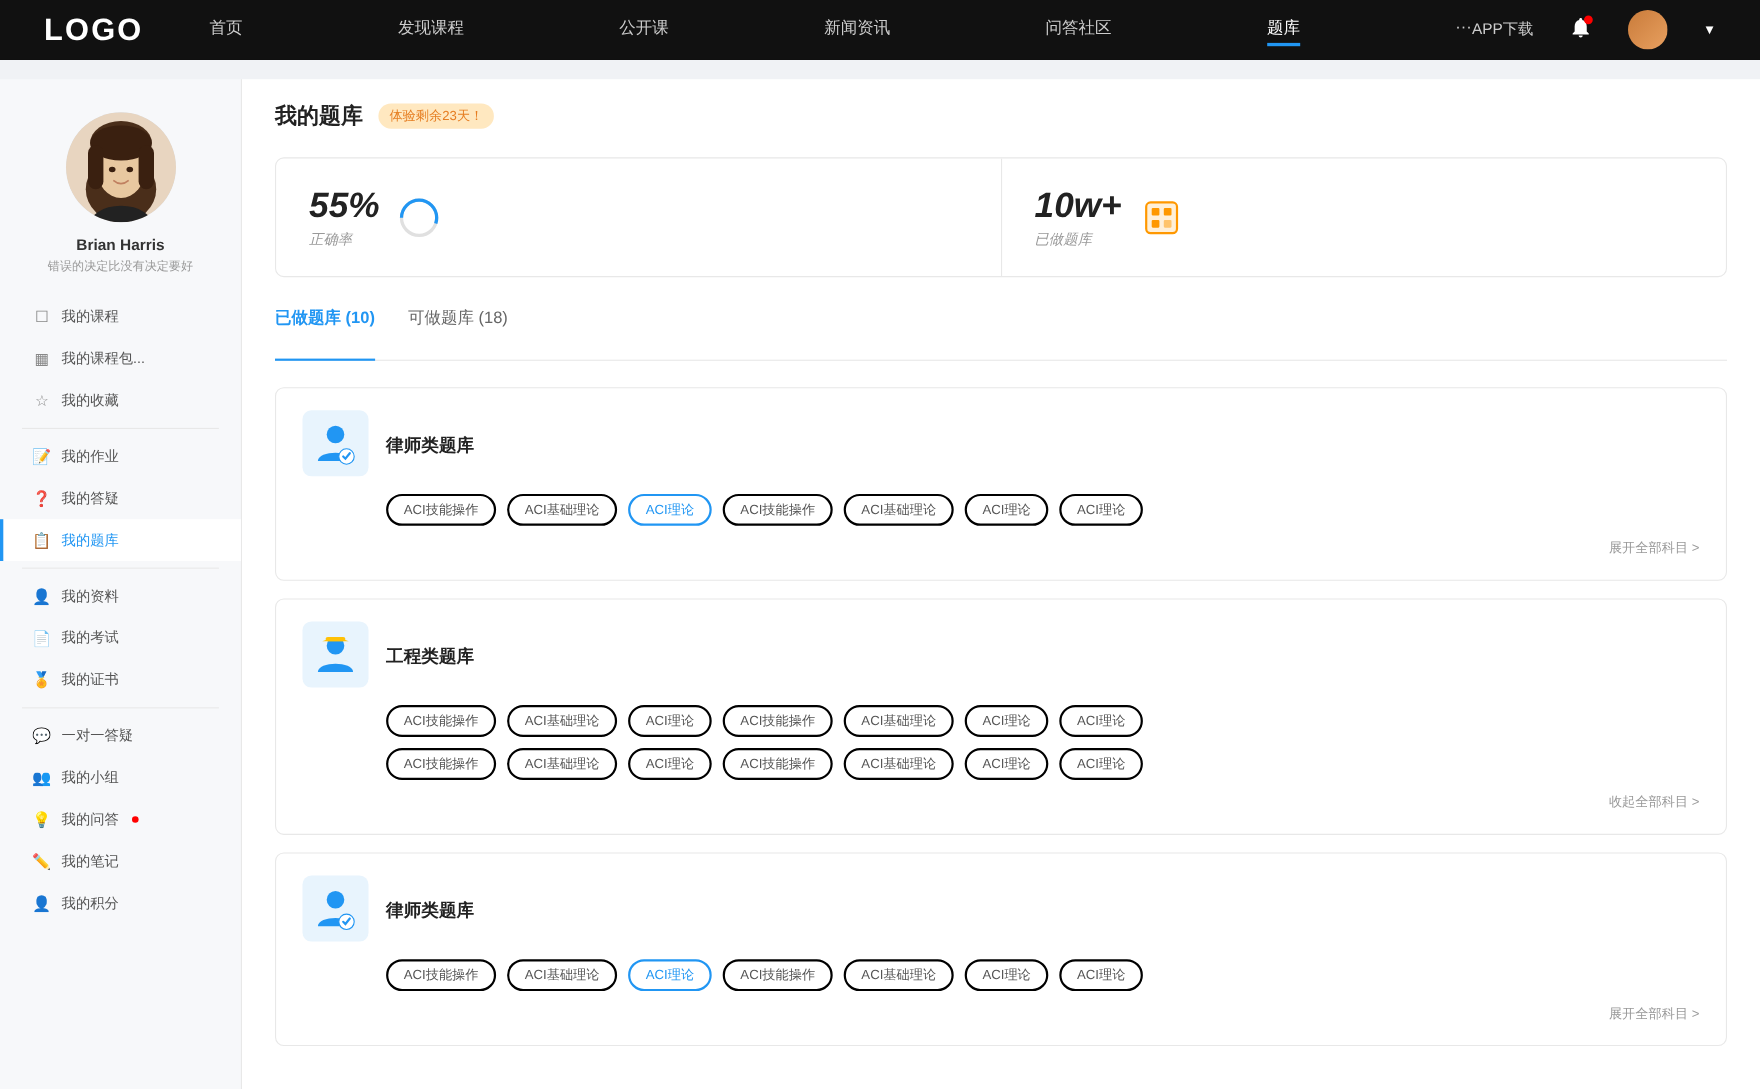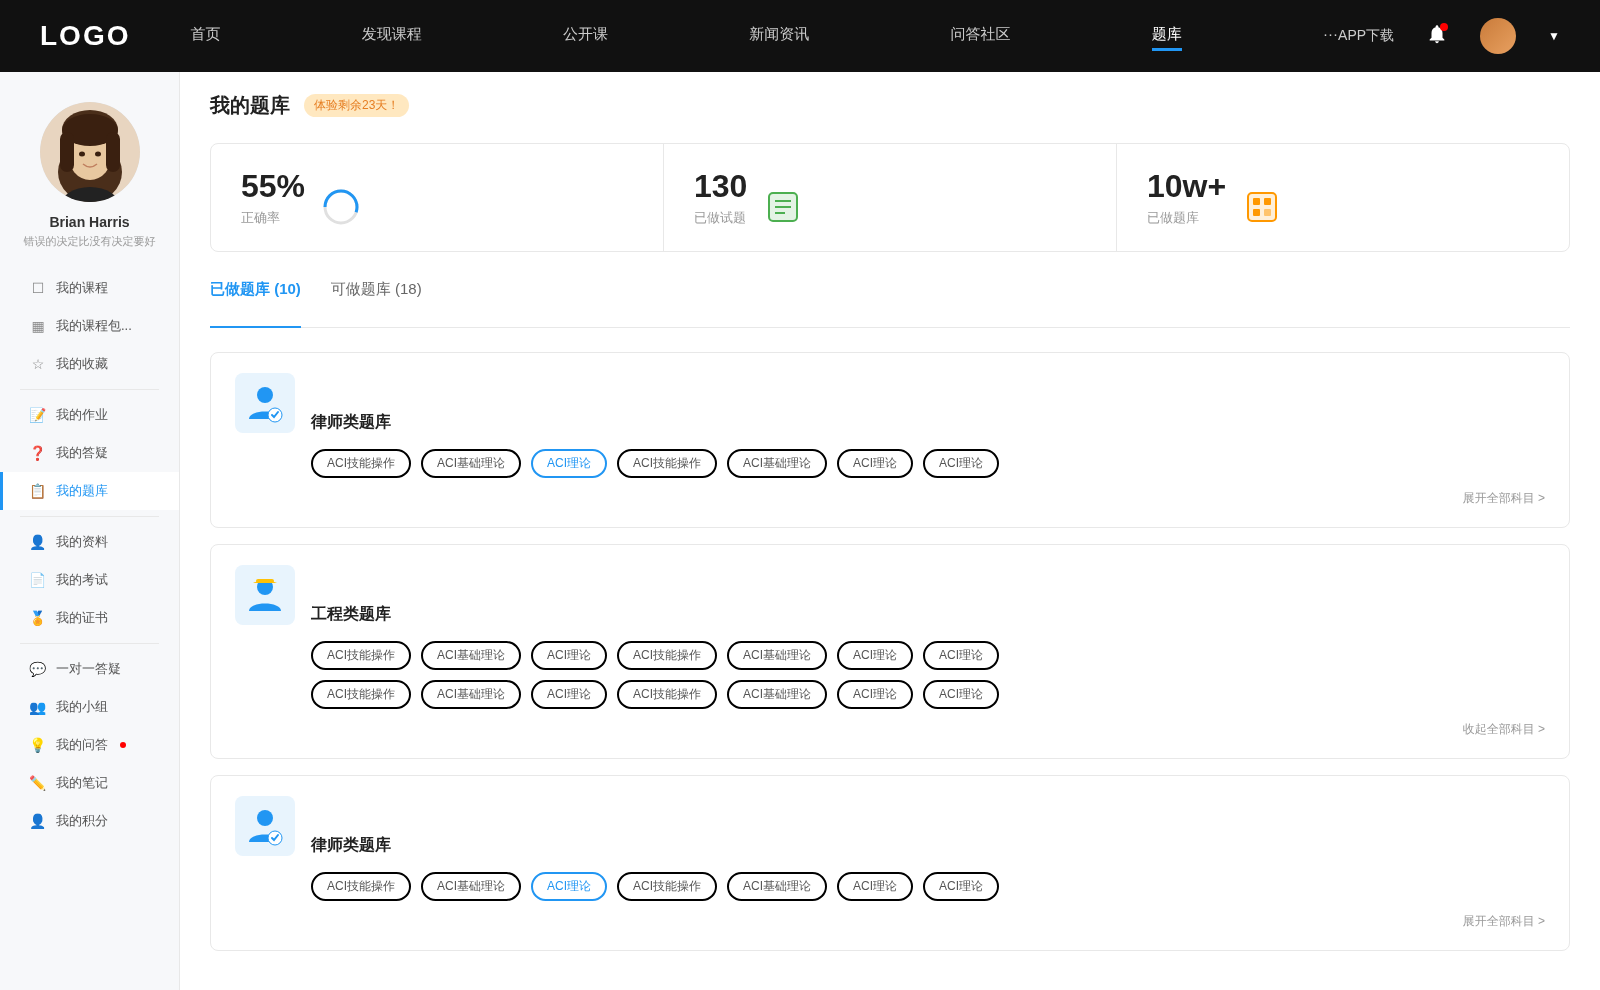--- a/index.html
+++ b/index.html
@@ -1,21 +1,21 @@
 <!DOCTYPE html>
 <html><head>
   <meta charset="utf-8">
   <style>
     * { box-sizing: border-box; margin: 0; padding: 0; }
     body { font-family: "PingFang SC", "Microsoft YaHei", sans-serif; background: #f0f2f5; min-height: 990px; }
 
     
     .navbar {
       background: #111;
-      height: 72px;
+      height: 54px;
       display: flex;
       align-items: center;
       padding: 0 40px;
       position: fixed;
       top: 0; left: 0; right: 0;
       z-index: 100;
     }
     .navbar-logo {
       color: white;
       font-size: 28px;
@@ -86,21 +86,21 @@
 
     
     .main-layout {
       display: flex;
       margin-top: 72px;
       min-height: calc(990px - 72px);
     }
 
     
     .sidebar {
-      width: 180px;
+      width: 220px;
       background: #f7f8fa;
       padding: 30px 0 20px;
       flex-shrink: 0;
       display: flex;
       flex-direction: column;
       align-items: center;
       border-right: 1px solid #e8e8e8;
     }
     .sidebar-avatar {
       width: 100px; height: 100px;
@@ -203,23 +203,24 @@
       gap: 0;
       border: 1px solid #e8e8e8;
       border-radius: 8px;
       overflow: hidden;
       margin-bottom: 28px;
     }
     .stat-card {
       flex: 1;
       padding: 24px 30px;
       display: flex;
-      align-items: flex-end;
+      align-items: center;
       gap: 16px;
       border-right: 1px solid #e8e8e8;
+      font-style: italic;
     }
     .stat-card:last-child { border-right: none; }
     .stat-text-group { display: flex; flex-direction: column; }
     .stat-value {
       font-size: 32px;
       font-weight: 700;
       color: #222;
     }
     .stat-label {
       font-size: 13px;
@@ -262,21 +263,21 @@
 
     
     .qbank-card {
       border: 1px solid #e8e8e8;
       border-radius: 8px;
       padding: 20px 24px;
       margin-bottom: 16px;
     }
     .qbank-header {
       display: flex;
-      align-items: flex-end;
+      align-items: center;
       gap: 16px;
       margin-bottom: 16px;
     }
     .qbank-icon {
       width: 60px; height: 60px;
       border-radius: 8px;
       background: #e8f4fd;
       display: flex;
       align-items: center;
       justify-content: center;
@@ -456,35 +457,20 @@
         </div>
         <div class="stat-icon">
           <svg width="36" height="36" viewBox="0 0 36 36">
             <circle cx="18" cy="18" r="16" fill="none" stroke="#e0e0e0" stroke-width="3"></circle>
             <circle cx="18" cy="18" r="16" fill="none" stroke="#2196f3" stroke-width="3" stroke-dasharray="55.3 44.7" stroke-dashoffset="25" transform="rotate(-90 18 18)"></circle>
             <circle cx="18" cy="18" r="10" fill="white"></circle>
           </svg>
         </div>
       </div>
 
-      <div class="stat-card">
-        <div class="stat-text-group">
-          <span class="stat-value">130</span>
-          <span class="stat-label">已做试题</span>
-        </div>
-        <div class="stat-icon">
-          <svg width="32" height="32" viewBox="0 0 32 32">
-            <rect x="2" y="2" width="28" height="28" rx="4" fill="#4caf50" opacity="0.15"></rect>
-            <rect x="2" y="2" width="28" height="28" rx="4" fill="none" stroke="#4caf50" stroke-width="2"></rect>
-            <line x1="8" y1="10" x2="24" y2="10" stroke="#4caf50" stroke-width="2"></line>
-            <line x1="8" y1="16" x2="24" y2="16" stroke="#4caf50" stroke-width="2"></line>
-            <line x1="8" y1="22" x2="18" y2="22" stroke="#4caf50" stroke-width="2"></line>
-          </svg>
-        </div>
-      </div>
 
       <div class="stat-card">
         <div class="stat-text-group">
           <span class="stat-value">10w+</span>
           <span class="stat-label">已做题库</span>
         </div>
         <div class="stat-icon">
           <svg width="32" height="32" viewBox="0 0 32 32">
             <rect x="2" y="2" width="28" height="28" rx="4" fill="#ff9800" opacity="0.15"></rect>
             <rect x="2" y="2" width="28" height="28" rx="4" fill="none" stroke="#ff9800" stroke-width="2"></rect>

